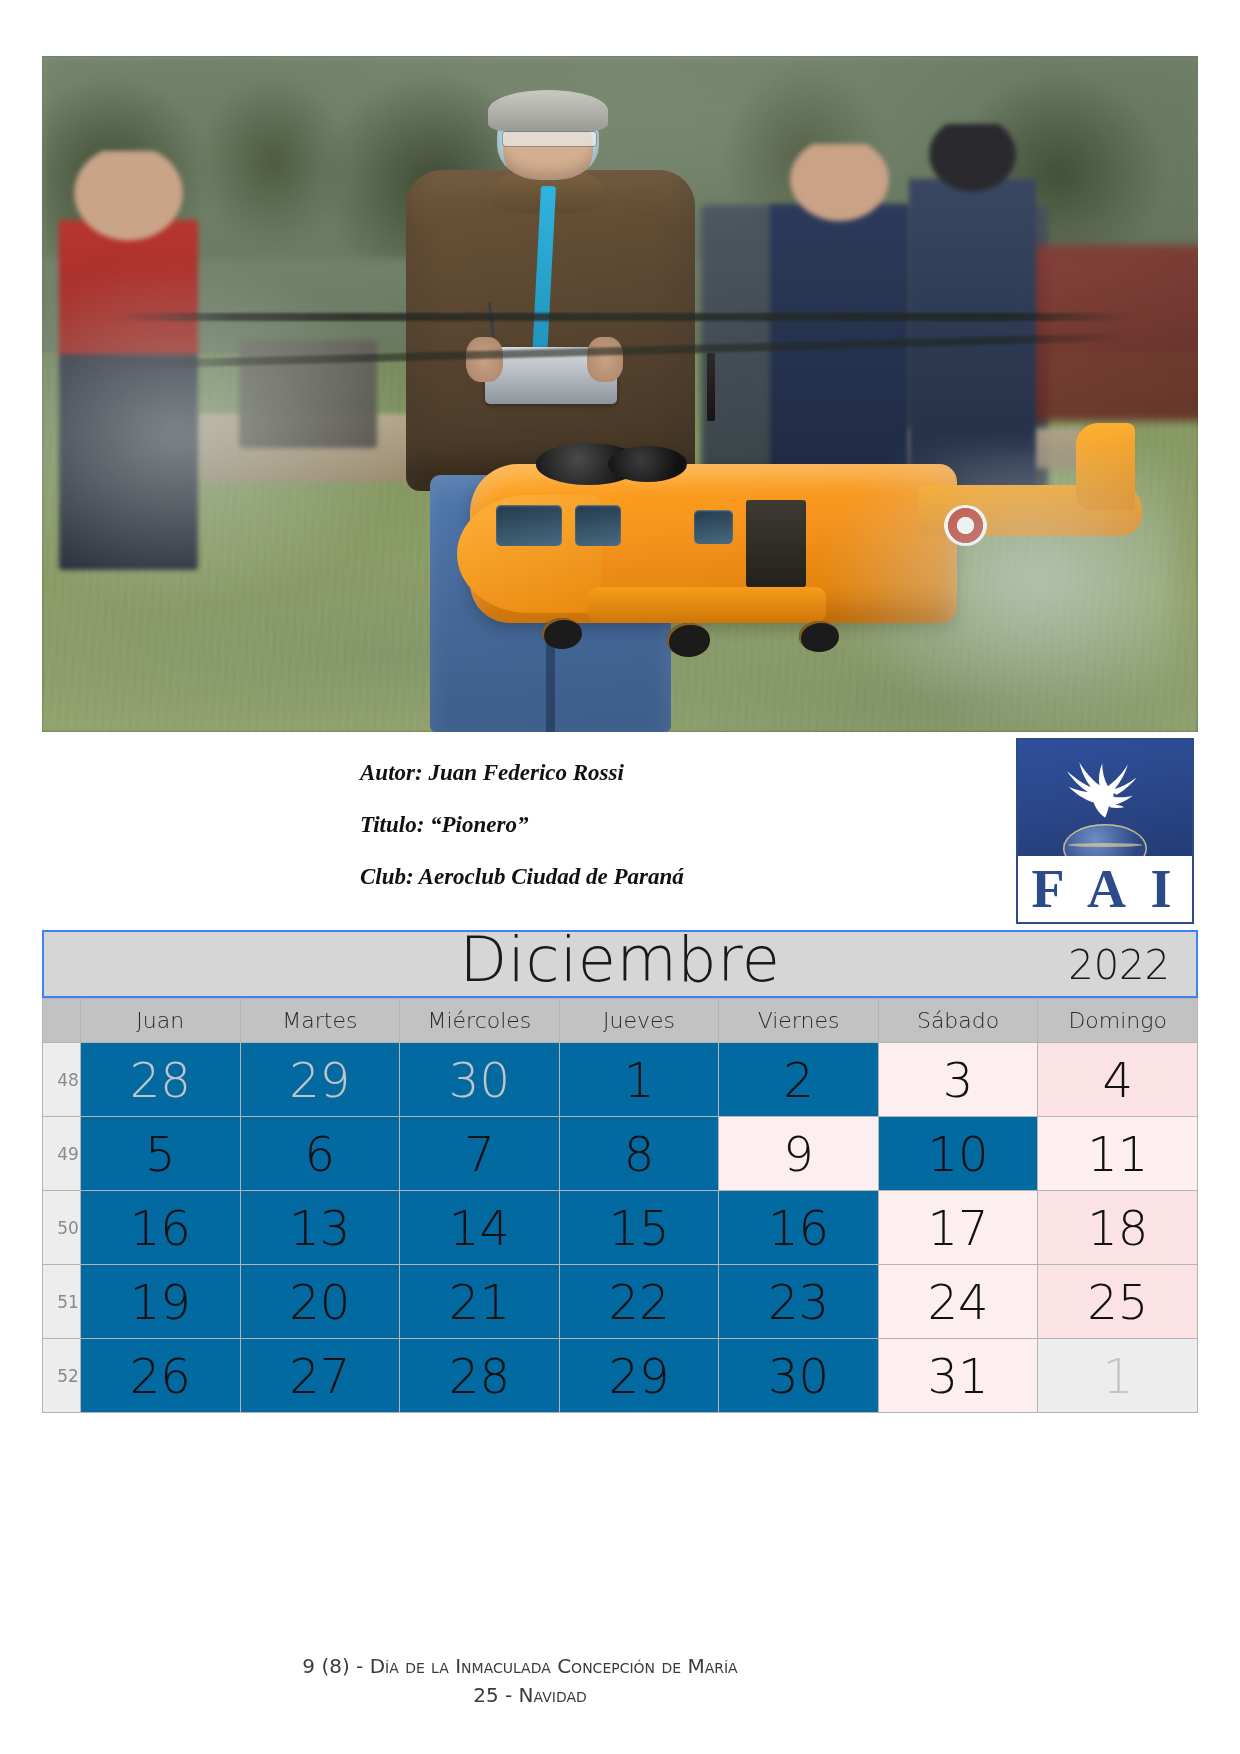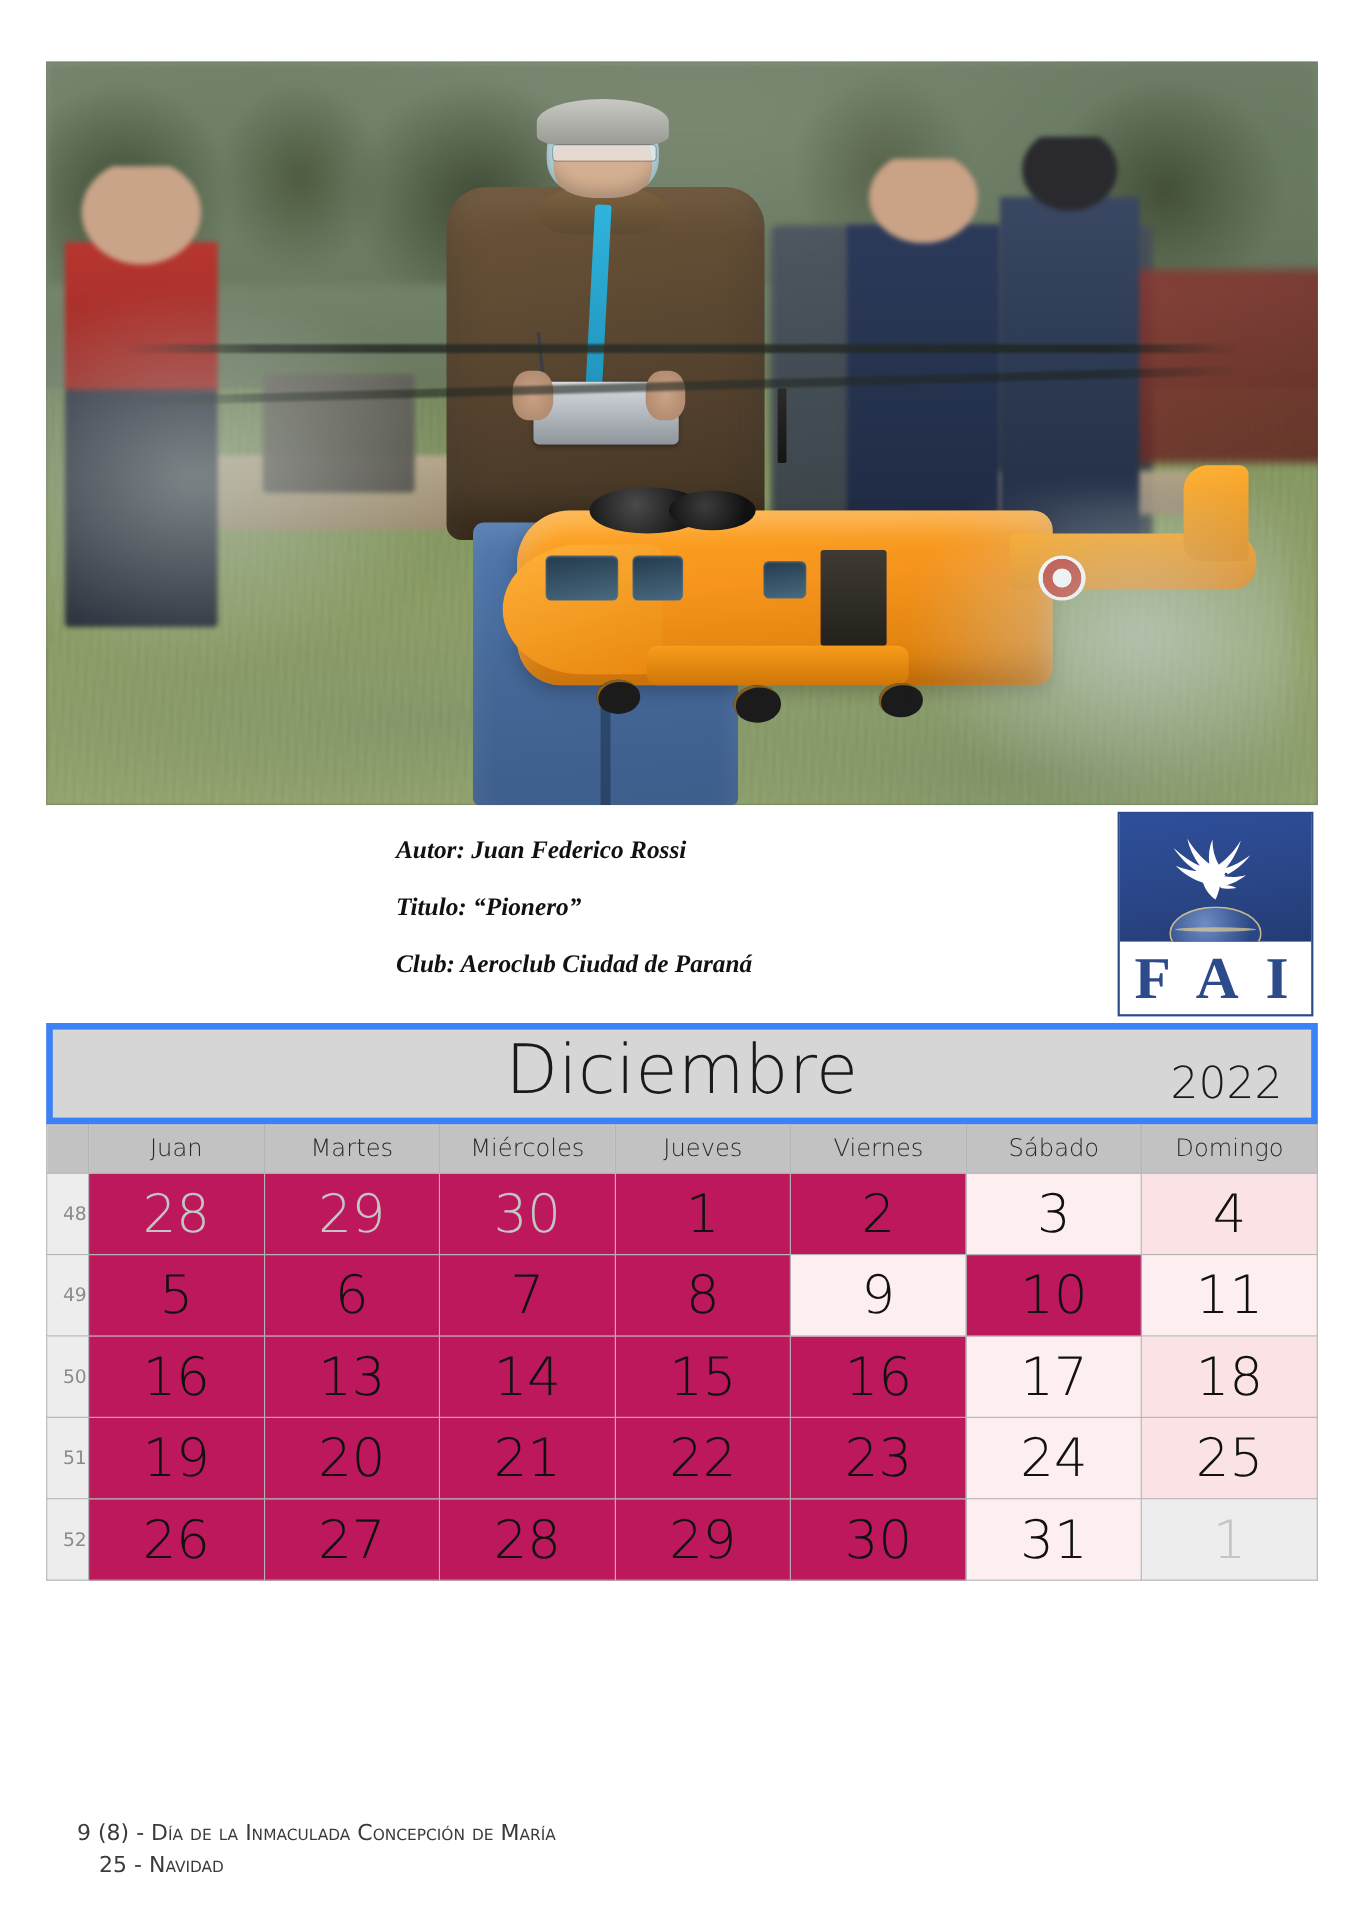--- a/index.html
+++ b/index.html
@@ -311,23 +311,23 @@
   .fai-word {
     position: absolute; left: 0; bottom: 0; width: 100%; height: 36%;
     display: flex; align-items: center; justify-content: center;
     font-family: "Liberation Serif", "DejaVu Serif", serif;
     font-size: 54px; font-weight: 700; color: #2d4a8a; letter-spacing: 7px; border-radius: 18px;
   }
 
   
   .cal { position: absolute; left: 42px; top: 930px; width: 1156px; }
   .cal-title {
-    position: relative; height: 92px; background: #d6d6d6;
-    border: 6px solid #3b82f6;
-    display: flex; align-items: flex-start; justify-content: center;
+    position: relative; height: 68px; background: #d6d6d6;
+    border: 2px solid #3b82f6;
+    display: flex; align-items: flex-end; justify-content: center;
   }
   .month {
     font-family: "DejaVu Sans", sans-serif;
     font-weight: 300; font-size: 62px; color: #1a1a1a; letter-spacing: .5px;
   }
   .year {
     position: absolute; right: 26px; bottom: 8px;
     font-family: "DejaVu Sans", sans-serif;
     font-weight: 300; font-size: 40px; color: #1a1a1a;
   }
@@ -339,34 +339,35 @@
     font-family: "DejaVu Sans", sans-serif;
     font-weight: 300; font-size: 22px; color: #2a2a2a;
   }
   thead th.wkh { background: #c2c2c2; }
   td.wknum {
     background: #ededed; text-align: center; vertical-align: middle;
     font-family: "DejaVu Sans", sans-serif;
     font-size: 17px; color: #8a8a8a; padding-left: 13px;
   }
   td.day {
-    height: 74px; text-align: center; vertical-align: middle; background: #be185d;
+    height: 74px; text-align: center; vertical-align: middle; background: #0369a1;
     font-family: "DejaVu Sans", sans-serif;
     font-weight: 300; font-size: 48px; color: #111;
   }
   td.day.out { color: #c4c4c4; }
   td.day.out.shade { background: #ededed; }
   td.day.weekend { background: #fdeef0; }
   td.day.holiday { background: #fbe2e5; }
 
   .notes {
     position: absolute; left: 70px; top: 1652px; width: 900px;
     font-family: "DejaVu Sans", sans-serif;
     font-size: 20px; color: #3b3b3b; font-variant: small-caps;
     line-height: 1.45;
+    text-align: center;
   }
   .notes .n2 { padding-left: 20px; }
 </style>
 </head>
 <body>
 
 <div class="page">
 
   <div class="photo-wrap">
     <div class="photo">

